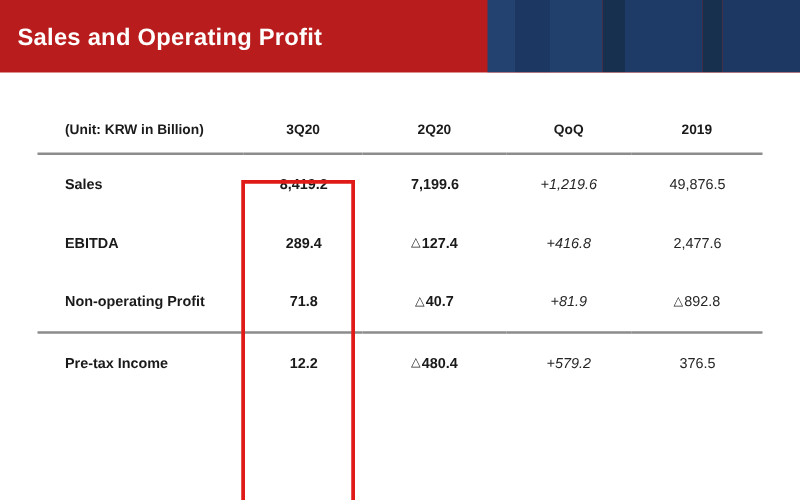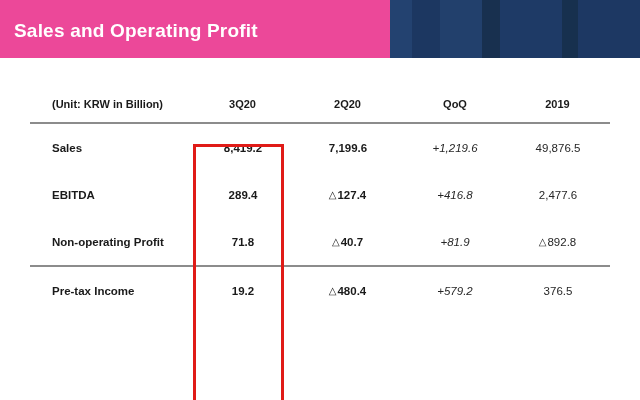--- a/index.html
+++ b/index.html
@@ -130,21 +130,21 @@
     height: 295px;
     border: 3px solid #e01b17;
     box-sizing: border-box;
     pointer-events: none;
     background: transparent;
   }
 </style>
 </head>
 <body>
 
-<div class="header-band" style="background: #ec4899;">
+<div class="header-band" style="background: #b91c1c;">
   <div class="stripe stripe-a"></div>
   <div class="stripe stripe-b"></div>
   <div class="stripe stripe-c"></div>
   <div class="stripe stripe-d"></div>
   <div class="stripe stripe-e"></div>
   <div class="stripe stripe-f"></div>
   <div class="stripe stripe-g"></div>
   <div class="page-title" style="color: rgb(255, 255, 255);">Sales and Operating Profit</div>
 </div>
 
@@ -189,21 +189,21 @@
       <tr class="rule-below">
         <td class="row-label" style="border-bottom-color: rgb(140, 140, 140);">Non-operating Profit</td>
         <td class="v-q3" style="border-bottom-color: rgb(140, 140, 140);"><span class="tri"></span><span>71.8</span></td>
         <td class="v-q2" style="border-bottom-color: rgb(140, 140, 140);"><span class="tri">△</span><span>40.7</span></td>
         <td class="v-qoq" style="border-bottom-color: rgb(140, 140, 140);">+81.9</td>
         <td class="v-y19" style="border-bottom-color: rgb(140, 140, 140);"><span class="tri">△</span><span>892.8</span></td>
       </tr>
 
       <tr>
         <td class="row-label">Pre-tax Income</td>
-        <td class="v-q3"><span class="tri"></span><span>19.2</span></td>
+        <td class="v-q3"><span class="tri"></span><span>12.2</span></td>
         <td class="v-q2"><span class="tri">△</span><span>480.4</span></td>
         <td class="v-qoq">+579.2</td>
         <td class="v-y19"><span class="tri"></span><span>376.5</span></td>
       </tr>
 
     </tbody>
   </table>
 
   <div class="highlight-box" style="border-color: rgb(224, 27, 23);"></div>
 </div>

